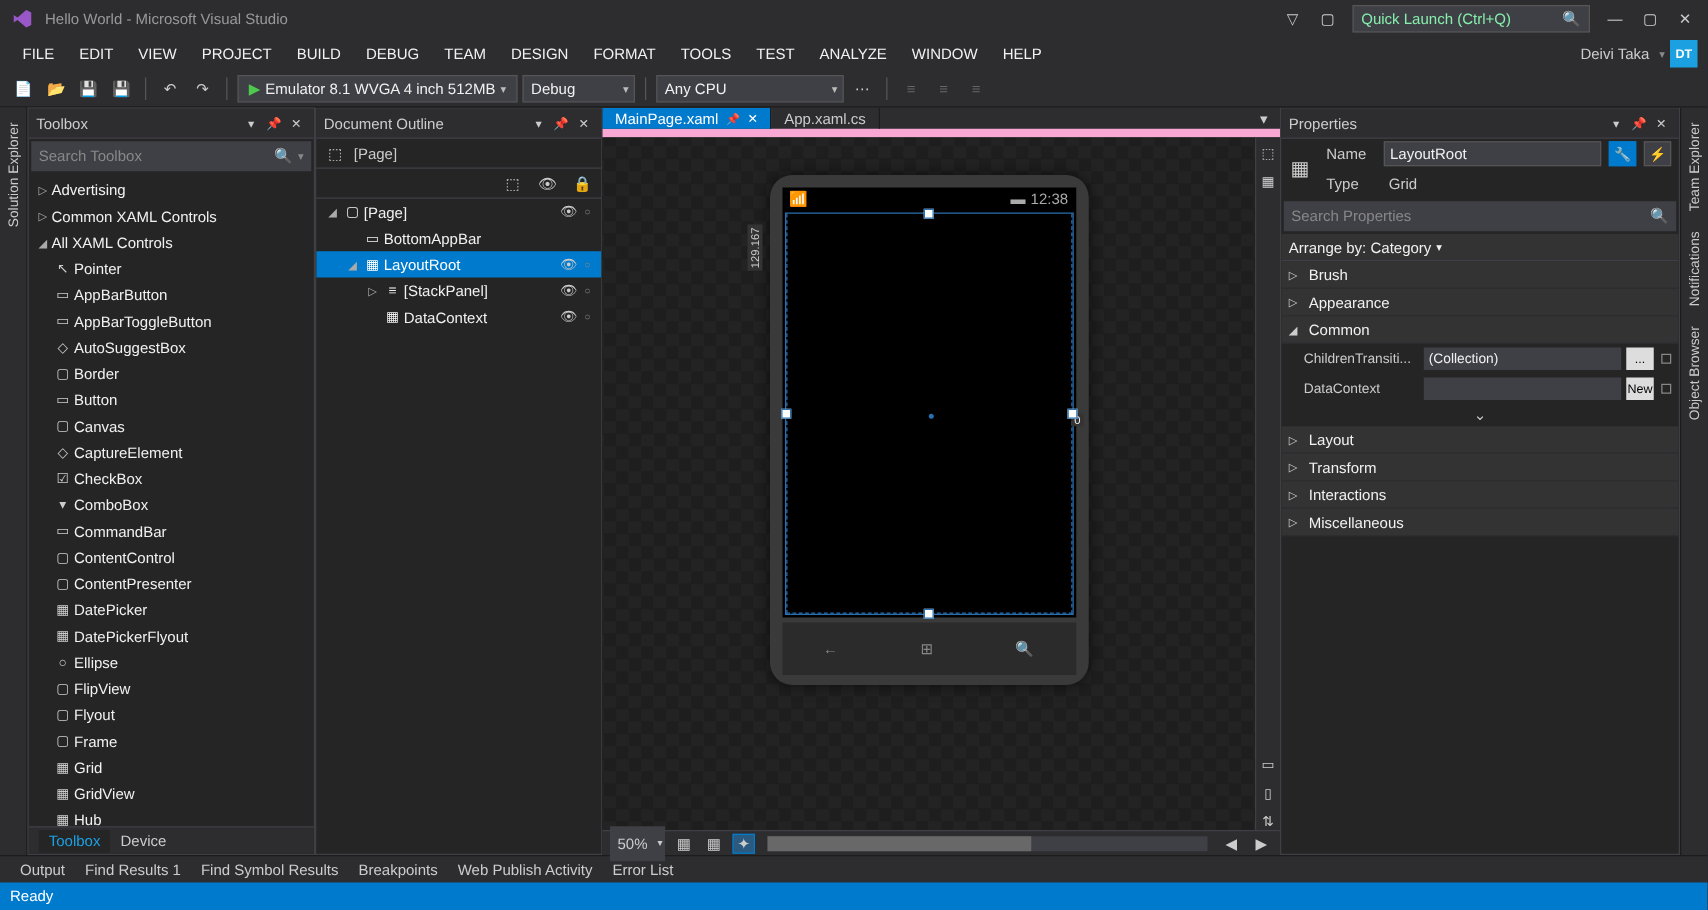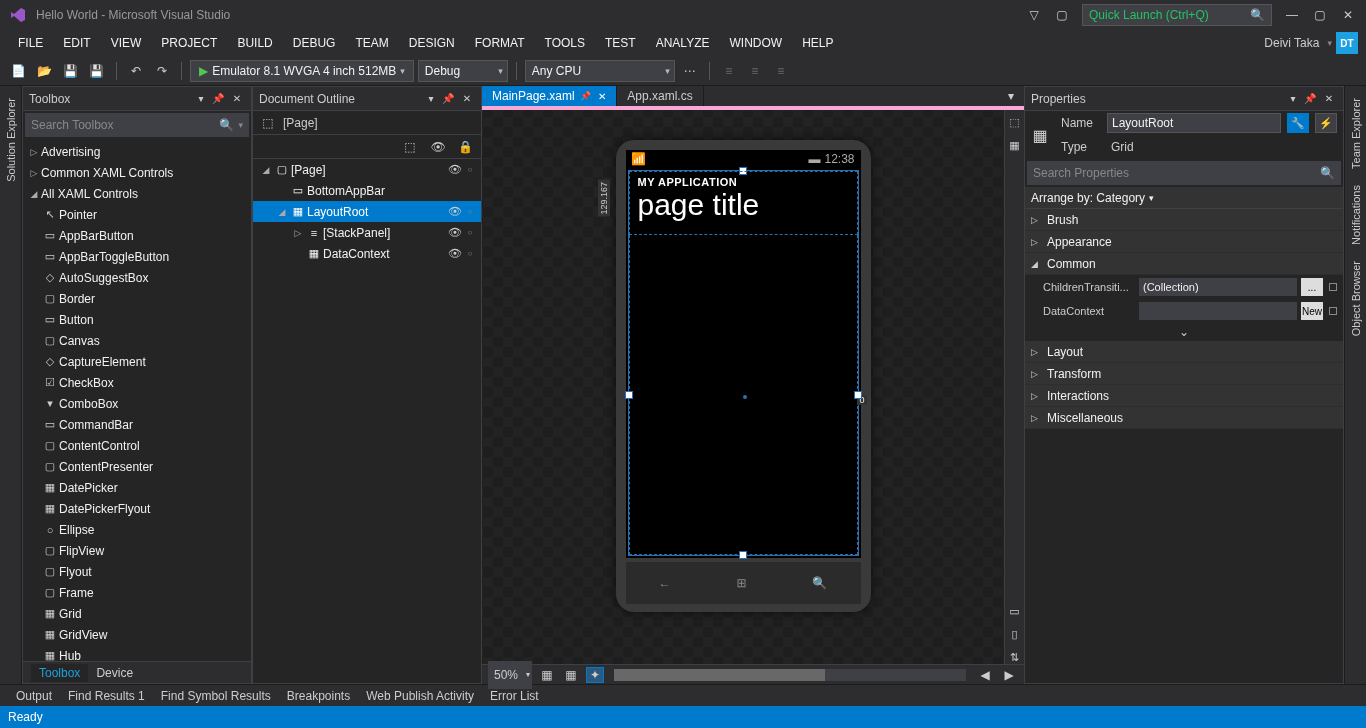--- a/index.html
+++ b/index.html
@@ -41,21 +41,21 @@
 .outline-row { display:flex;align-items:center;height:21px;padding-right:4px;cursor:pointer; }
 .outline-row.selected { background:#007acc;color:#fff; }
 .outline-row .exp { width:14px;text-align:center;font-size:9px;color:#aaa; }
 .outline-row .oicon { width:18px;text-align:center;font-size:11px; }
 .outline-row .olabel { flex:1; }
 .outline-row .eye { width:16px;text-align:center;font-size:11px;color:#ccc; }
 .outline-row .dot { width:14px;text-align:center;font-size:8px;color:#888; }
 .toolbox-panel { width:230px; }
 .outline-panel { width:230px; }
 .designer { flex:1; display:flex;flex-direction:column; background:#252526; }
-.tabs { height:24px; display:flex; background:#2d2d30; border-bottom:4px solid #f9a8d4; }
+.tabs { height:24px; display:flex; background:#2d2d30; border-bottom:7px solid #f9a8d4; }
 .tab { padding:0 10px;display:flex;align-items:center;gap:6px;cursor:pointer;color:#ccc; border-right:1px solid #1c1c1c; }
 .tab.active { background:#007acc; color:#fff; }
 .tab .pin { font-size:9px; }
 .tab .tclose { font-size:10px; }
 .canvas-wrap { flex:1; display:flex; position:relative; background:#1e1e1e; }
 .canvas-scroll { flex:1; overflow:auto; display:flex; align-items:flex-start; justify-content:center; padding:30px 0; background:repeating-conic-gradient(#232323 0% 25%, #1e1e1e 0% 50%) 50% / 20px 20px; }
 .phone { width:255px; background:#3a3a3a; border-radius:18px; padding:10px 10px 8px 10px; display:flex;flex-direction:column; box-shadow:0 0 12px rgba(0,0,0,0.6); }
 .phone .screen { background:#000; display:flex;flex-direction:column; position:relative; }
 .status { height:18px;display:flex;align-items:center;justify-content:space-between;padding:0 6px;color:#aaa;font-size:9px; }
 .appheader { color:#fff; padding:4px 8px 12px 8px; border:1px dashed #2a6fb0; position:relative; }
@@ -105,21 +105,21 @@
   <div class="logo">
     <svg width="16" height="16" viewBox="0 0 16 16">
         <path d="M11 1 L15 3 V13 L11 15 L4 9 L1 11 V5 L4 7 Z" fill="#9a57c7"></path>
       </svg>
   </div>
   <div class="title">Hello World - Microsoft Visual Studio</div>
   <div class="spacer"></div>
   <div class="tbicon">▽</div>
   <div class="tbicon">▢</div>
   <div class="search">
-    <span style="color:#22c55e">Quick Launch (Ctrl+Q)</span>
+    <span style="color:#86efac">Quick Launch (Ctrl+Q)</span>
     <span>🔍</span>
   </div>
   <div class="tbicon">—</div>
   <div class="tbicon">▢</div>
   <div class="tbicon">✕</div>
 </div>
 
 <div class="menubar">
   <span id="menu-items"><span class="mitem">FILE</span><span class="mitem">EDIT</span><span class="mitem">VIEW</span><span class="mitem">PROJECT</span><span class="mitem">BUILD</span><span class="mitem">DEBUG</span><span class="mitem">TEAM</span><span class="mitem">DESIGN</span><span class="mitem">FORMAT</span><span class="mitem">TOOLS</span><span class="mitem">TEST</span><span class="mitem">ANALYZE</span><span class="mitem">WINDOW</span><span class="mitem">HELP</span></span>
   <div class="spacer"></div>
@@ -358,24 +358,20 @@
           <div class="ruler-label">129.167</div>
           <div class="screen">
             <div class="status">
               <span>📶</span>
               <span style="flex:1"></span>
               <span>▬</span>
               <span style="margin-left:4px">12:38</span>
             </div>
             <div style="position:relative; border:1px solid #2a6fb0; margin:2px;">
               <div class="selection-handle" style="top:-4px;left:50%;margin-left:-4px"></div>
-              <div class="appheader">
-                <div class="appname">MY APPLICATION</div>
-                <div class="pagetitle">page title</div>
-              </div>
               <div class="content">
                 <div style="position:absolute;top:50%;left:50%;width:4px;height:4px;background:#2a6fb0;border-radius:50%"></div>
                 <div style="position:absolute;top:50%;right:-10px;font-size:9px;background:#333;padding:0 2px">0</div>
                 <div class="selection-handle" style="top:50%;left:-5px;margin-top:-4px"></div>
                 <div class="selection-handle" style="top:50%;right:-5px;margin-top:-4px"></div>
               </div>
               <div class="selection-handle" style="bottom:-4px;left:50%;margin-left:-4px"></div>
             </div>
           </div>
           <div class="navbar">

